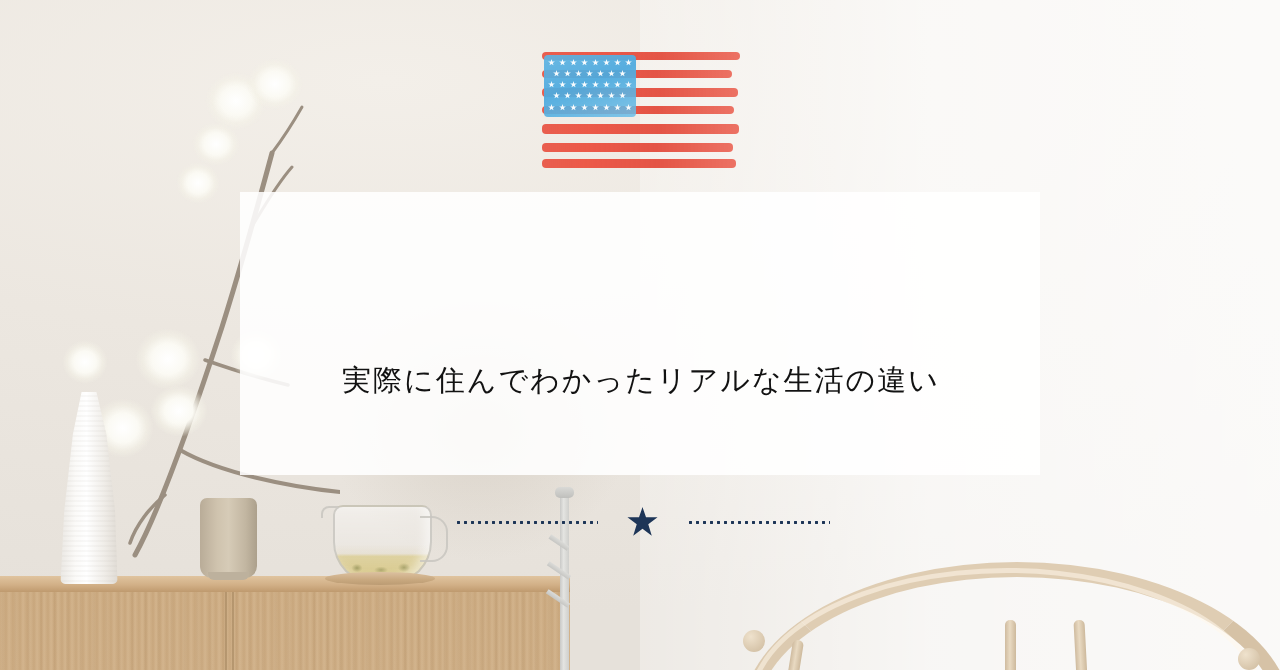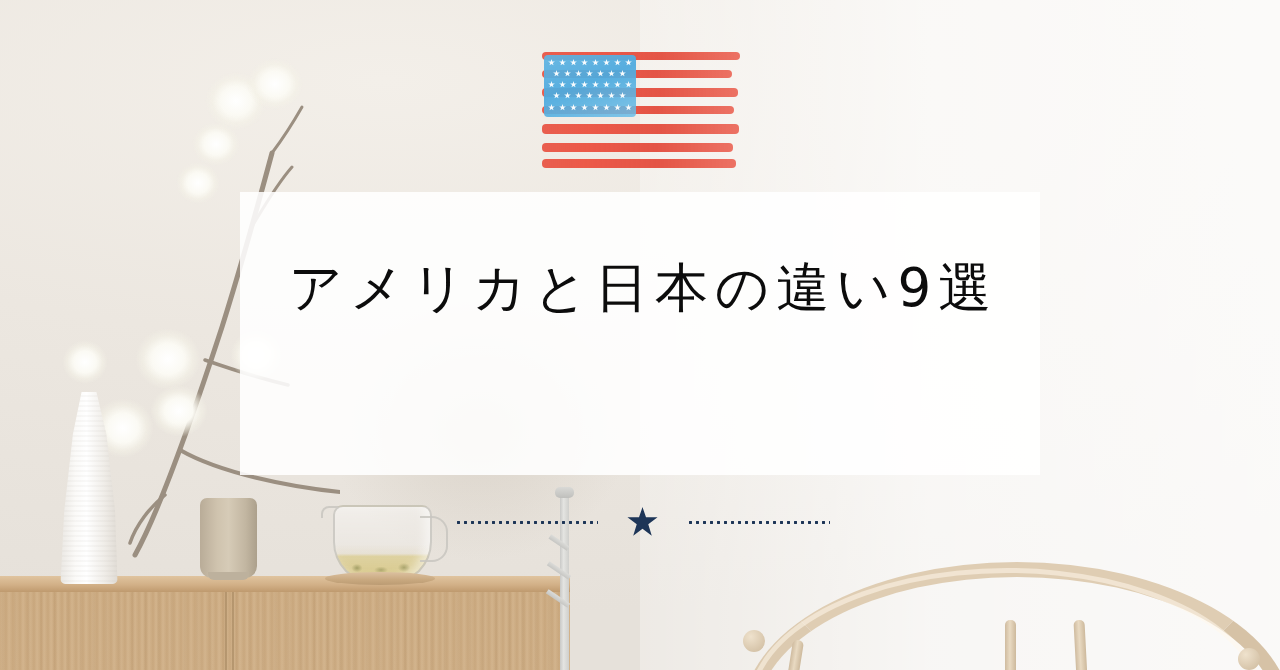--- a/index.html
+++ b/index.html
@@ -432,21 +432,21 @@
       <div class="fstar" style="left:26px; top:49px;"></div>
         <div class="fstar" style="left:37px; top:49px;"></div>
       <div class="fstar" style="left:48px; top:49px;"></div>
         <div class="fstar" style="left:59px; top:49px;"></div>
       <div class="fstar" style="left:70px; top:49px;"></div>
         <div class="fstar" style="left:81px; top:49px;"></div>
     </div>
   </div>
 
   <div class="card">
-    <div class="card-title">アメリカと日本の違い9選</div>
+    <div class="card-subtitle">実際に住んでわかったリアルな生活の違い</div>
   </div>
 
   <div class="divider">
     <div class="dots dots-left"></div>
     <div class="divider-star"></div>
     <div class="dots dots-right"></div>
   </div>
 
 </div>
 

